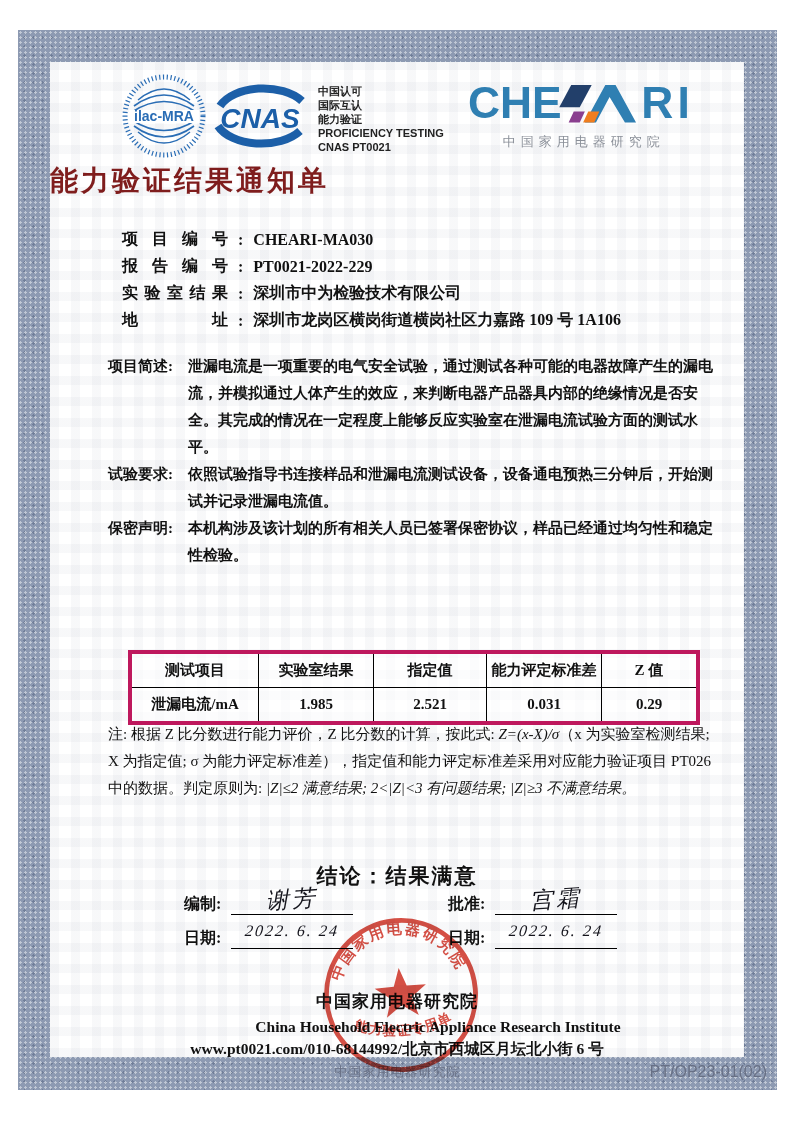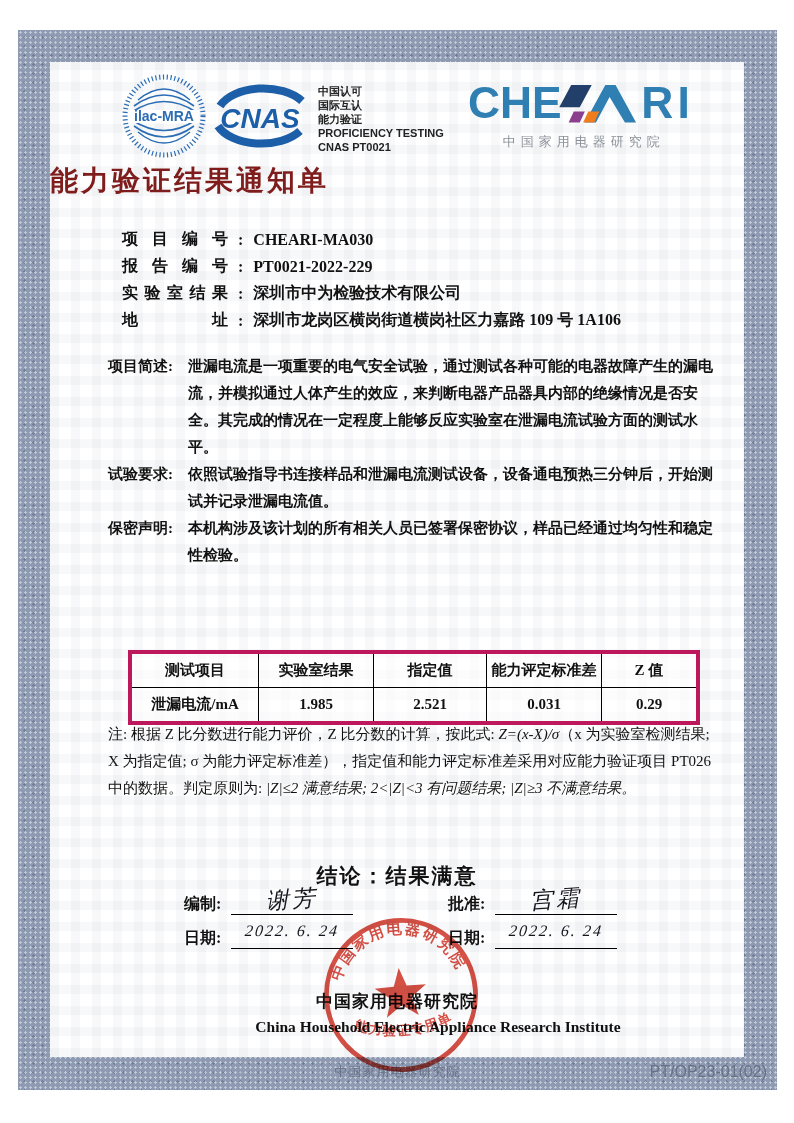--- a/index.html
+++ b/index.html
@@ -215,20 +215,21 @@
       <div class="sigrow">
         <span>日期:</span>
         <span class="sigline">
           <span class="hand-date">2022. 6. 24</span>
         </span>
       </div>
     </div>
 
     <div class="f1">中国家用电器研究院</div>
     <div class="f2">China Household Electric Appliance Research Institute</div>
+    <div class="f3">www.pt0021.com/010-68144992/北京市西城区月坛北小街 6 号</div>
 
     <svg class="stamp" viewBox="0 0 150 150">
       <defs>
         <path id="arcTop" d="M20.8,57.4 A57,57 0 0 1 129.2,57.4"></path>
         <path id="arcBottom" d="M33,104 A114,114 0 0 0 117,104"></path>
       </defs>
       <circle cx="75" cy="75" r="69" fill="none" stroke="#d0372b" stroke-width="4.5"></circle>
       <polygon fill="#d0372b" points="75,50 81.0,66.8 98.8,67.0 84.6,77.8 89.8,94.8 75,84.4 60.2,94.8 65.4,77.8 51.2,67.0 69.0,66.8"></polygon>
       <text font-size="14" font-weight="bold" fill="#d0372b" letter-spacing="2" font-family="Liberation Sans, sans-serif">
         <textPath href="#arcTop" startOffset="50%" text-anchor="middle">中国家用电器研究院</textPath>

